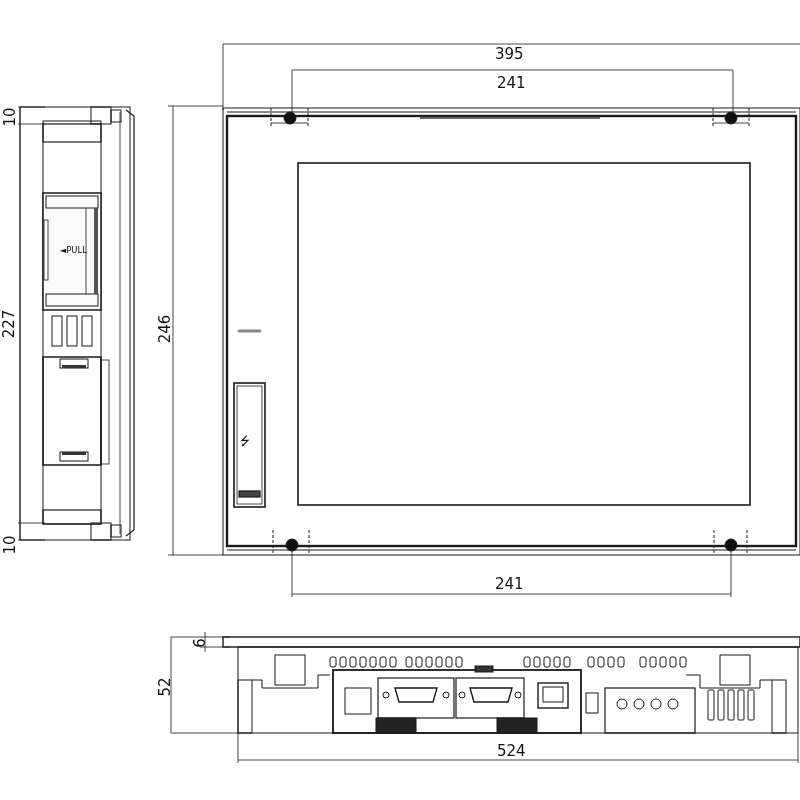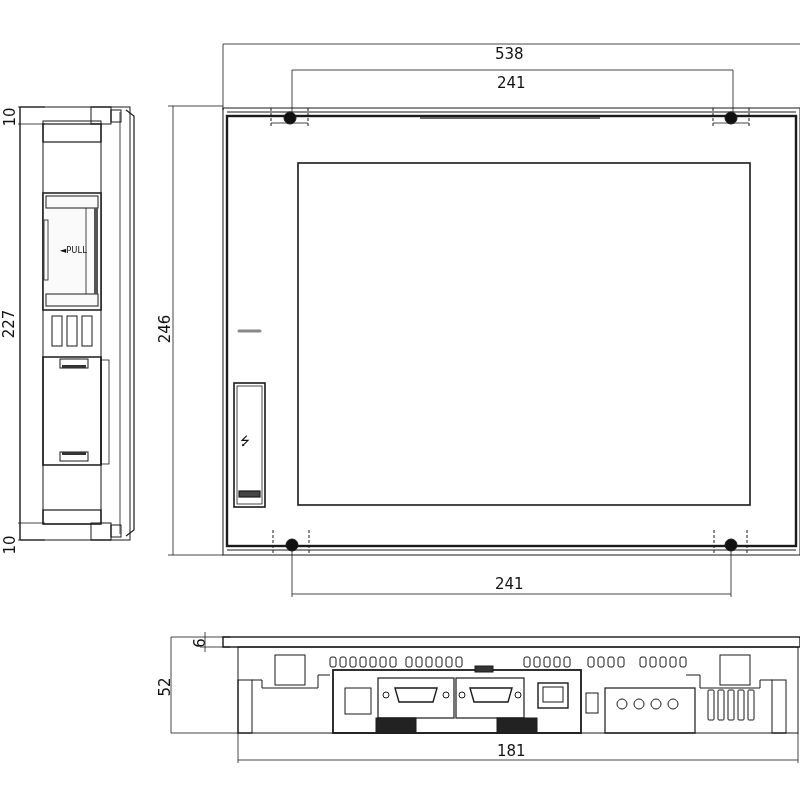--- a/index.html
+++ b/index.html
@@ -206,21 +206,21 @@
     <line x1="798" y1="733" x2="798" y2="763" stroke-width="0.8"></line>
     <line x1="238" y1="760" x2="798" y2="760" stroke-width="0.8"></line>
   </g>
 </svg>
 
 <div class="dim-label rot" style="left:-4px;top:108px;width:28px;text-align:center;">10</div>
 <div class="dim-label rot" style="left:-8px;top:315px;width:34px;text-align:center;">227</div>
 <div class="dim-label rot" style="left:-4px;top:536px;width:28px;text-align:center;">10</div>
 <div class="dim-label small" style="left:54px;top:243px;transform:scale(0.7);">◄PULL</div>
 
-<div class="dim-label" style="left:495px;top:45px;">538</div>
+<div class="dim-label" style="left:495px;top:45px;">395</div>
 <div class="dim-label" style="left:497px;top:74px;">241</div>
 <div class="dim-label rot" style="left:148px;top:320px;width:34px;text-align:center;">246</div>
 <div class="dim-label" style="left:495px;top:575px;">241</div>
 <div class="dim-label small" style="left:240px;top:432px;">⭍</div>
 
 <div class="dim-label rot" style="left:190px;top:634px;width:20px;text-align:center;">6</div>
 <div class="dim-label rot" style="left:150px;top:678px;width:30px;text-align:center;">52</div>
-<div class="dim-label" style="left:497px;top:742px;">181</div>
+<div class="dim-label" style="left:497px;top:742px;">524</div>
 
 </body></html>

